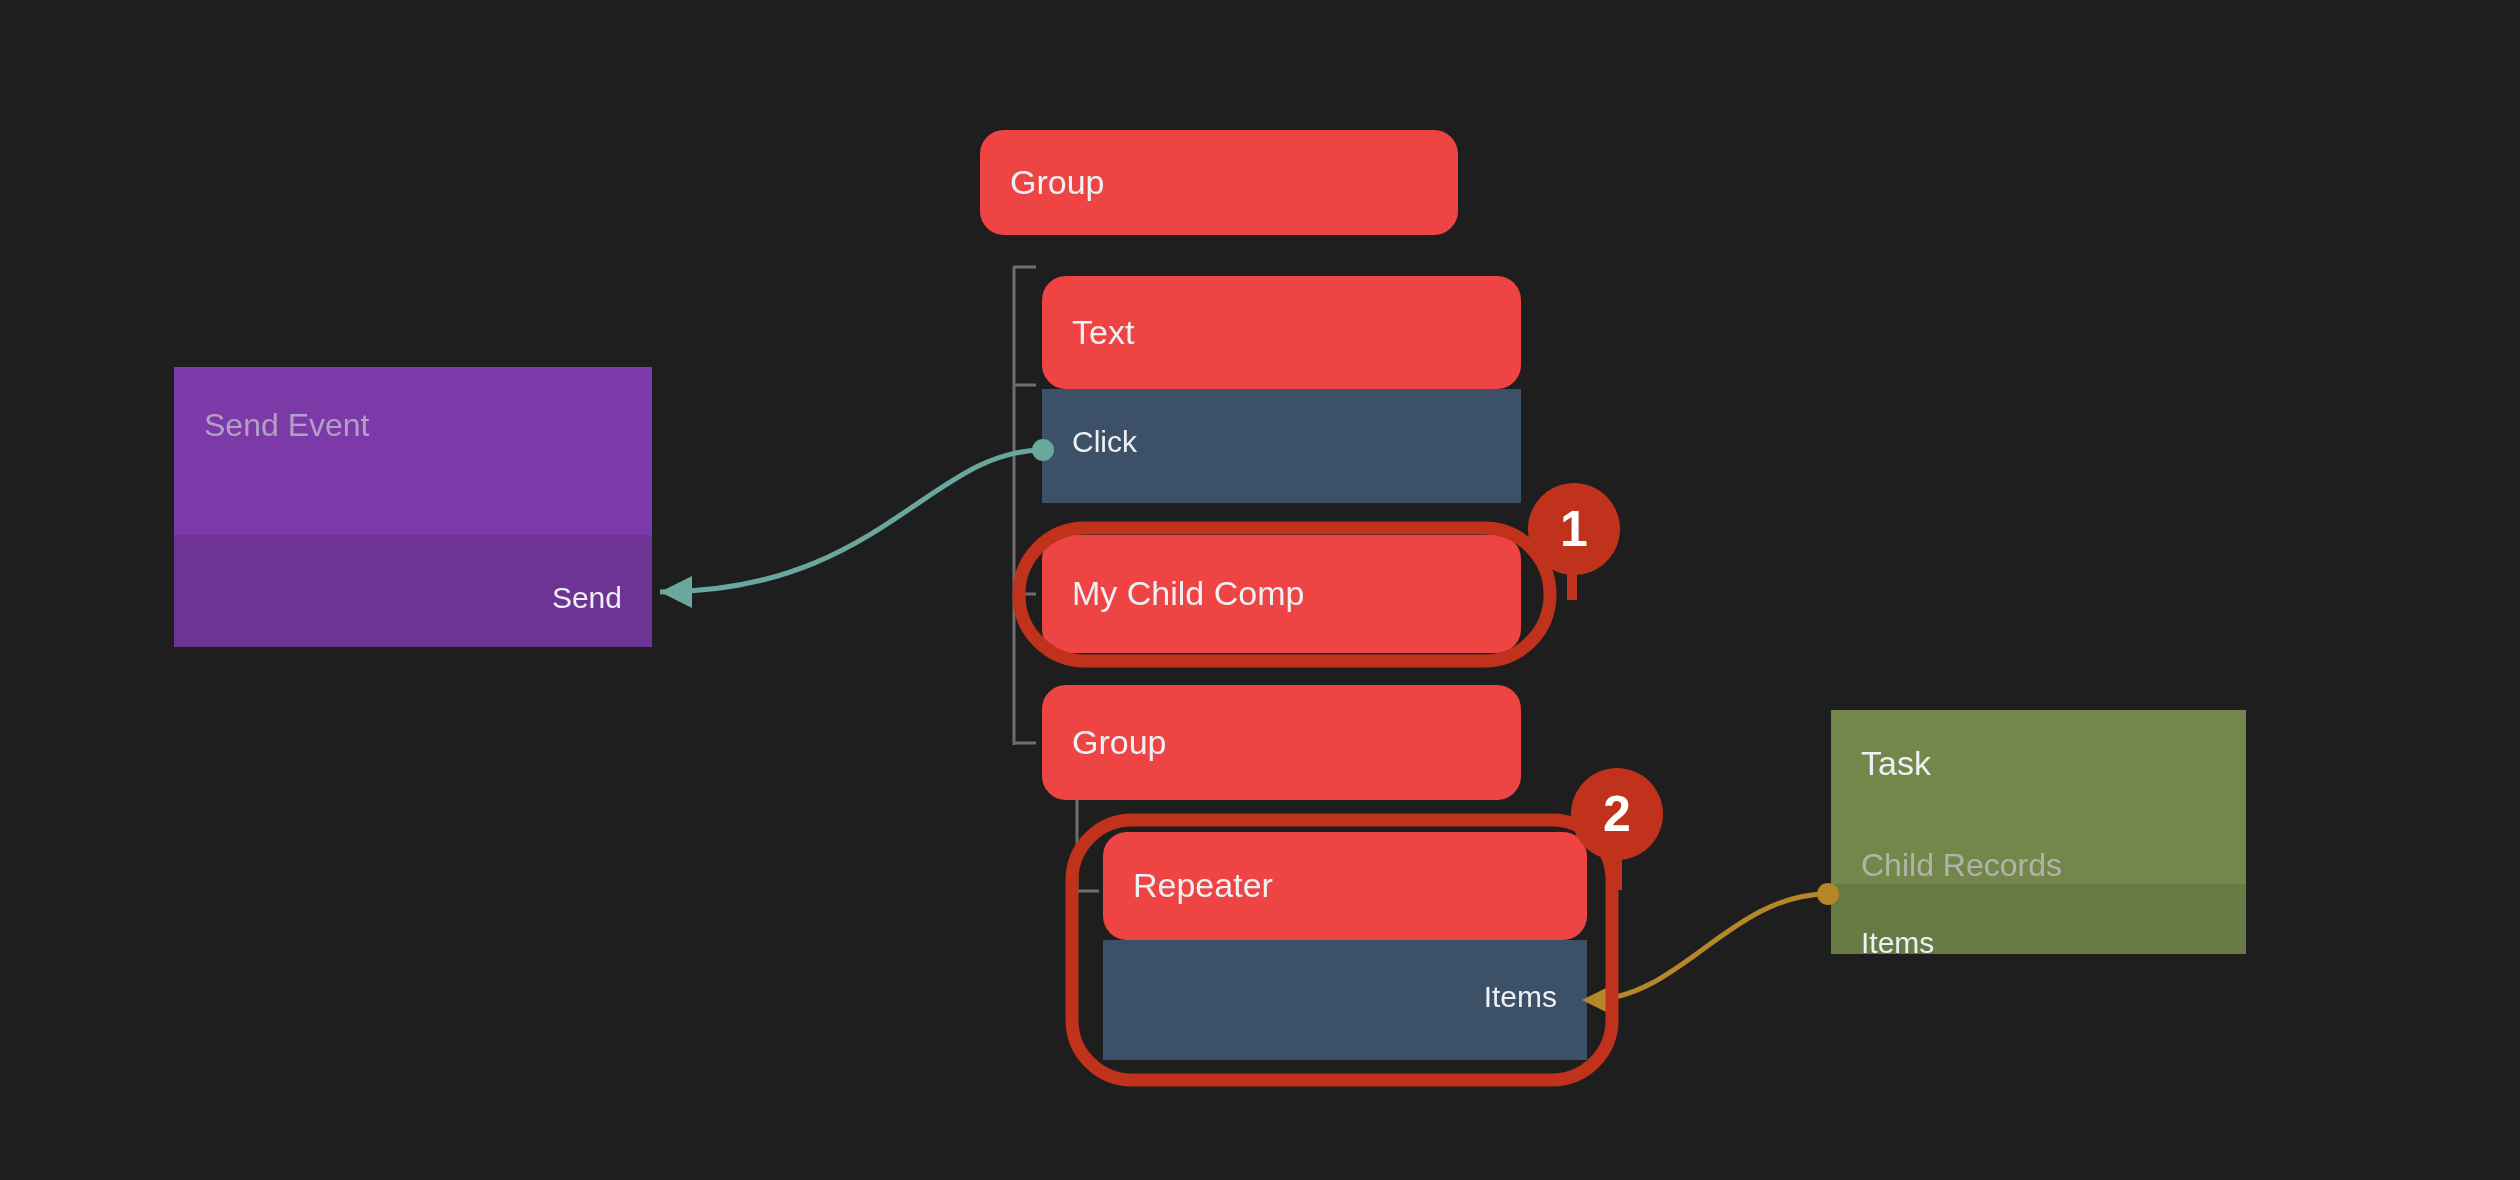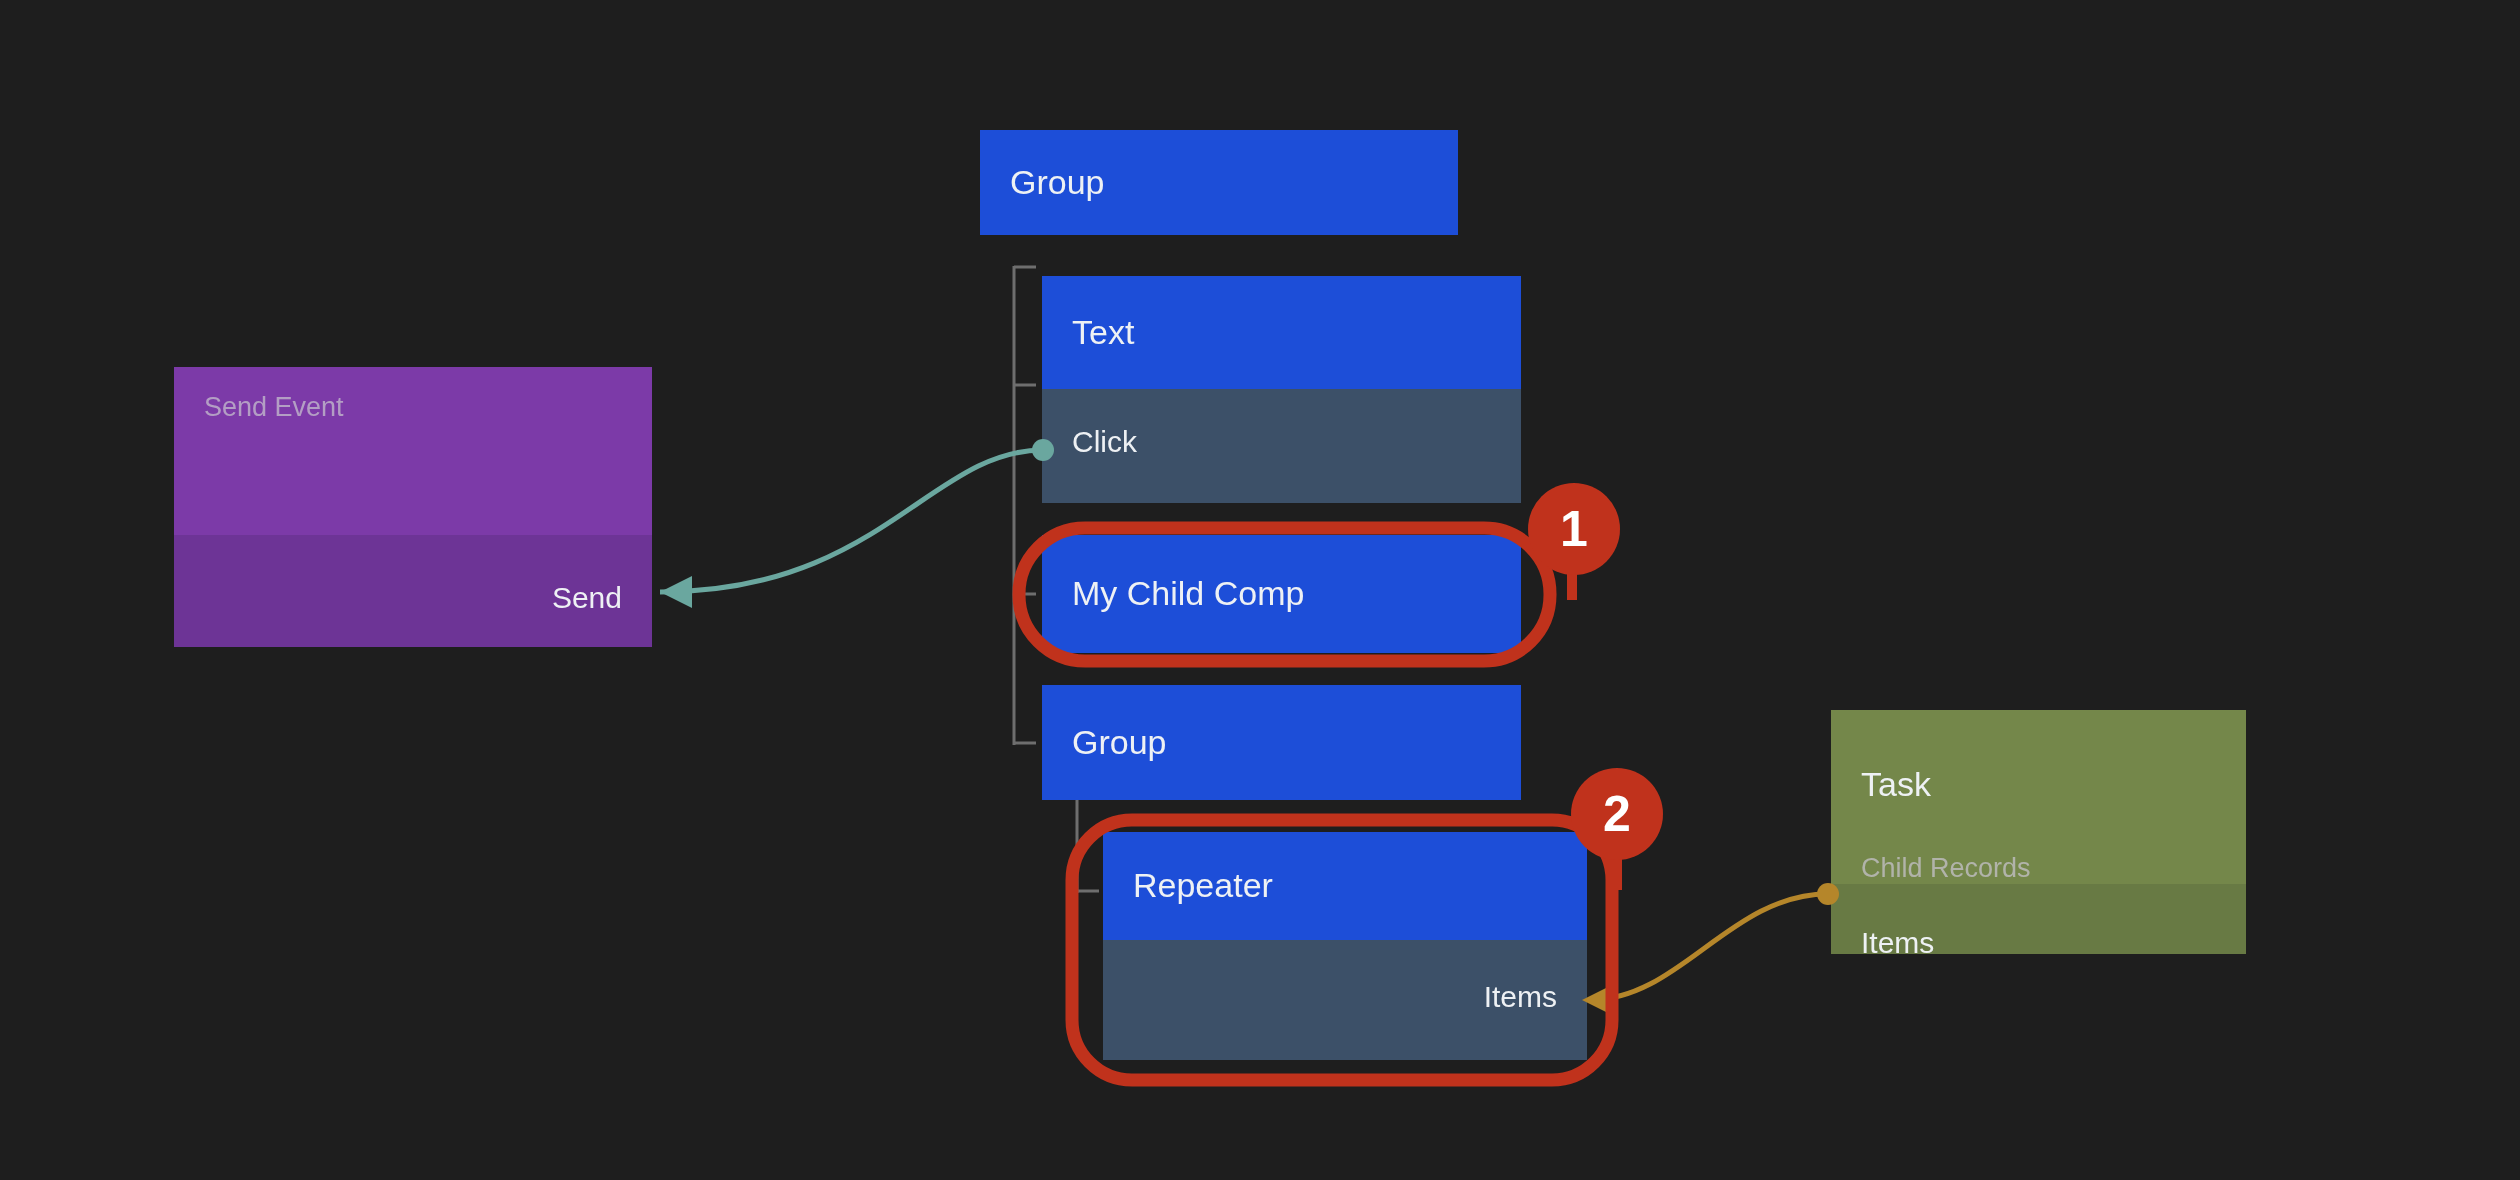--- a/index.html
+++ b/index.html
@@ -36,28 +36,28 @@
   }
   .node-title {
     color: #eef1f4;
     font-size: 34px;
     line-height: 1.15;
     white-space: nowrap;
   }
   .node-sub {
     color: #c9c5cf;
     opacity: .72;
-    font-size: 27px;
+    font-size: 32px;
     line-height: 1.2;
     white-space: nowrap;
-    margin-top: 4px;
-  }
-
-  
-  .blue .node-head { background: #1d4ed8; }
+    margin-top: 19px;
+  }
+
+  
+  .blue .node-head { background: #ef4444; border-radius: 24px; }
   .blue .node-body { background: #3c5068; }
 
   
   .purple .node-head { background: #7c3aa8; }
   .purple .node-body { background: #6d3496; }
 
   
   .green .node-head { background: #74874a; }
   .green .node-body { background: #687a44; }
 

